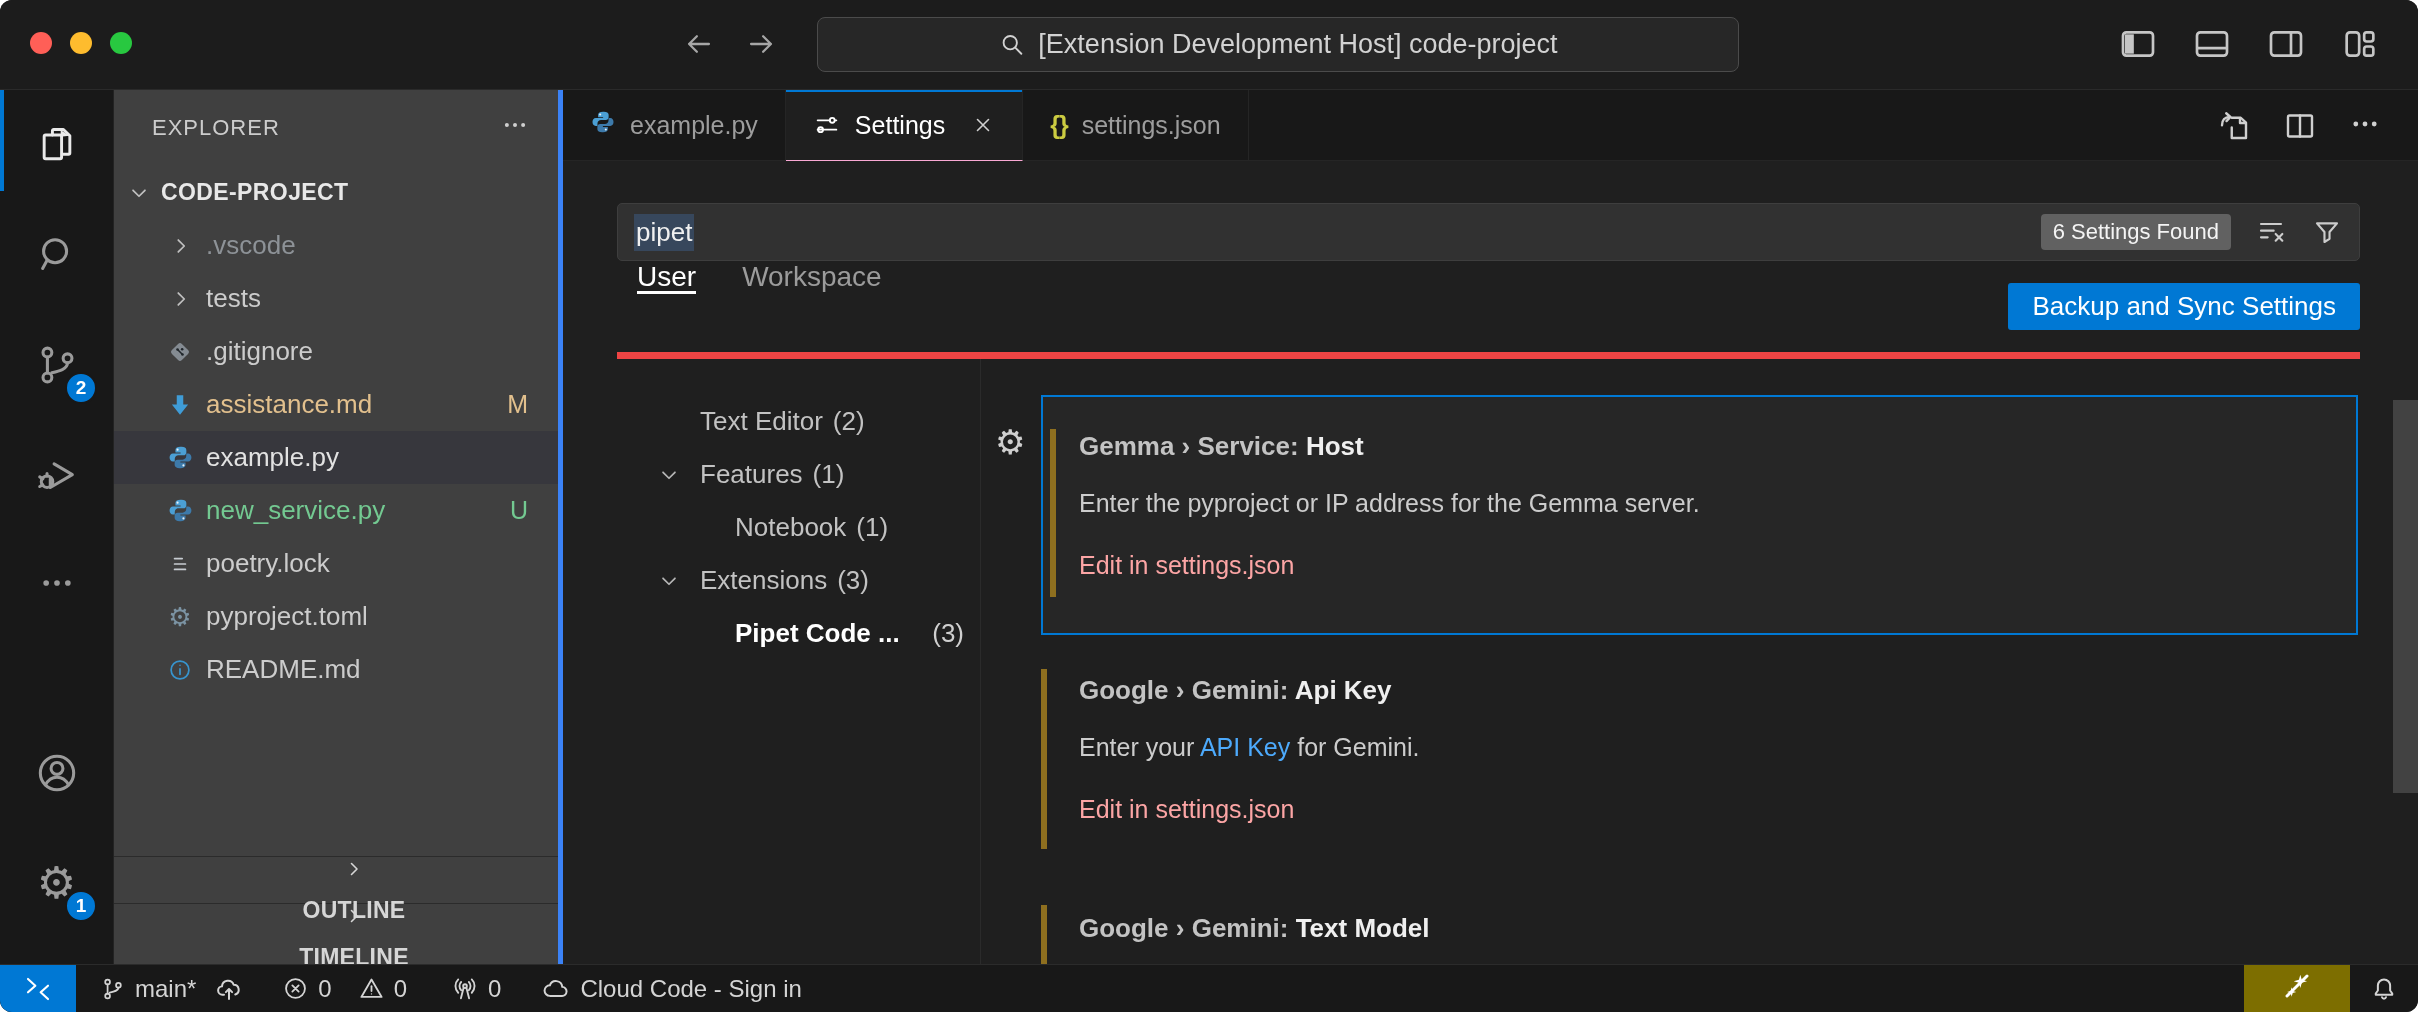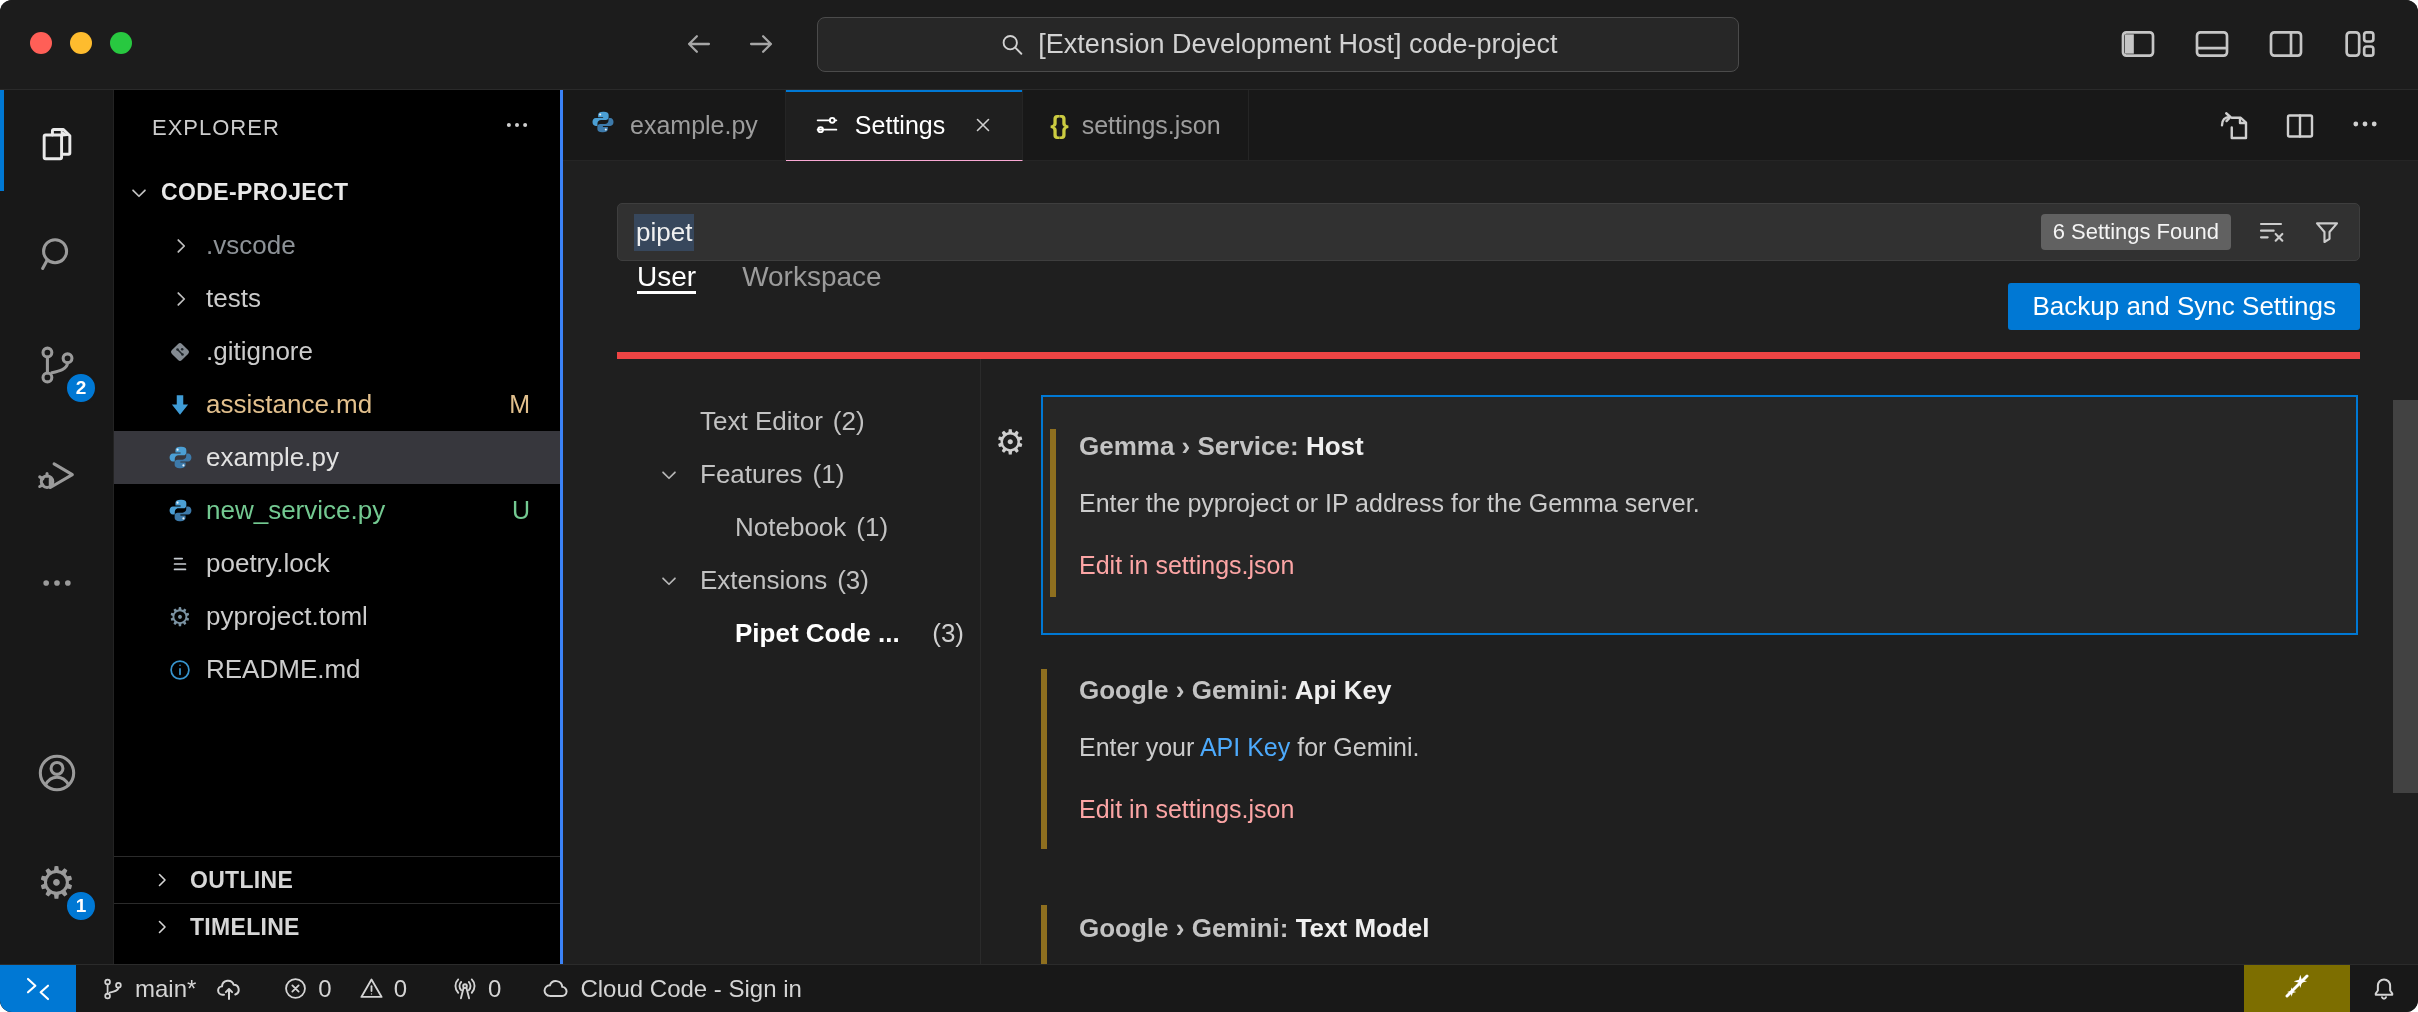--- a/index.html
+++ b/index.html
@@ -26,39 +26,39 @@
   .activitybar{width:113px;background:#181818;position:relative;flex:none;}
   .ab-item{height:110px;display:flex;align-items:center;justify-content:center;color:#9a9a9a;position:relative;}
   .ab-item.active{color:#e9e9e9;}
   .ab-indicator{position:absolute;left:0;top:0;width:4px;height:101px;background:#0078d4;}
   .ab-bottom{position:absolute;left:0;width:100%;}
   .ab-badge{position:absolute;right:16px;bottom:16px;min-width:32px;height:32px;border-radius:16px;
     background:#0078d4;color:#fff;font-size:19px;font-weight:700;display:flex;align-items:center;
     justify-content:center;padding:0 5px;border:2px solid #181818;}
 
   
-  .sidebar{width:450px;background:#000000;border-right:3px solid #3b82f6;border-left:1px solid #232323;
+  .sidebar{width:450px;background:#404040;border-right:5px solid #3b82f6;border-left:1px solid #232323;
     position:relative;flex:none;overflow:hidden;}
   .sb-header{height:76px;display:flex;align-items:center;padding:0 28px 0 38px;font-size:22px;
     color:#cccccc;letter-spacing:1px;}
   .sb-header-ellipsis{margin-left:auto;color:#cfcfcf;}
   .tree{font-size:26px;color:#cccccc;}
   .tree-row{height:53px;display:flex;align-items:center;position:relative;padding-left:92px;}
   .tree-row .chev{position:absolute;left:54px;color:#c0c0c0;}
   .tree-row .ficon{position:absolute;left:52px;width:28px;height:28px;display:flex;align-items:center;justify-content:center;}
   .root-row{padding-left:47px;font-weight:700;font-size:23px;color:#e8e8e8;letter-spacing:.4px;}
   .root-row .chev{left:12px;}
   .tree-row.selected{background:#37373d;color:#e2e2e2;}
   .dim{color:#8d9297;}
   .name-mod{color:#e2c08d;}
   .name-untracked{color:#73c991;}
   .badge-col{position:absolute;right:30px;font-size:25px;font-weight:400;}
   .bottom-panels{position:absolute;left:0;right:0;bottom:14px;}
   .panel-row{height:47px;border-top:1px solid #2b2b2b;display:flex;align-items:center;padding-left:36px;
-    gap:16px;font-weight:700;font-size:23px;color:#d6d6d6;letter-spacing:.3px;}
+    gap:16px;font-weight:700;font-size:23px;color:#d6d6d6;letter-spacing:.3px;flex-direction:column;}
 
   
   .editor{flex:1;display:flex;flex-direction:column;background:#1f1f1f;position:relative;min-width:0;}
   .tabbar{height:71px;background:#181818;display:flex;border-bottom:1px solid #252525;position:relative;flex:none;}
   .tab{display:flex;align-items:center;gap:14px;padding:0 27px;font-size:25px;color:#9d9d9d;
     border-right:1px solid #252525;position:relative;}
   .tab.active{background:#1f1f1f;color:#ffffff;box-shadow:inset 0 2px 0 #0078d4;margin-bottom:-1px;
     border-bottom:1px solid #f9a8d4;}
   .tab-close{margin-left:12px;color:#d0d0d0;}
   .json-glyph{color:#cbcb41;font-weight:700;font-size:25px;letter-spacing:-1px;}

